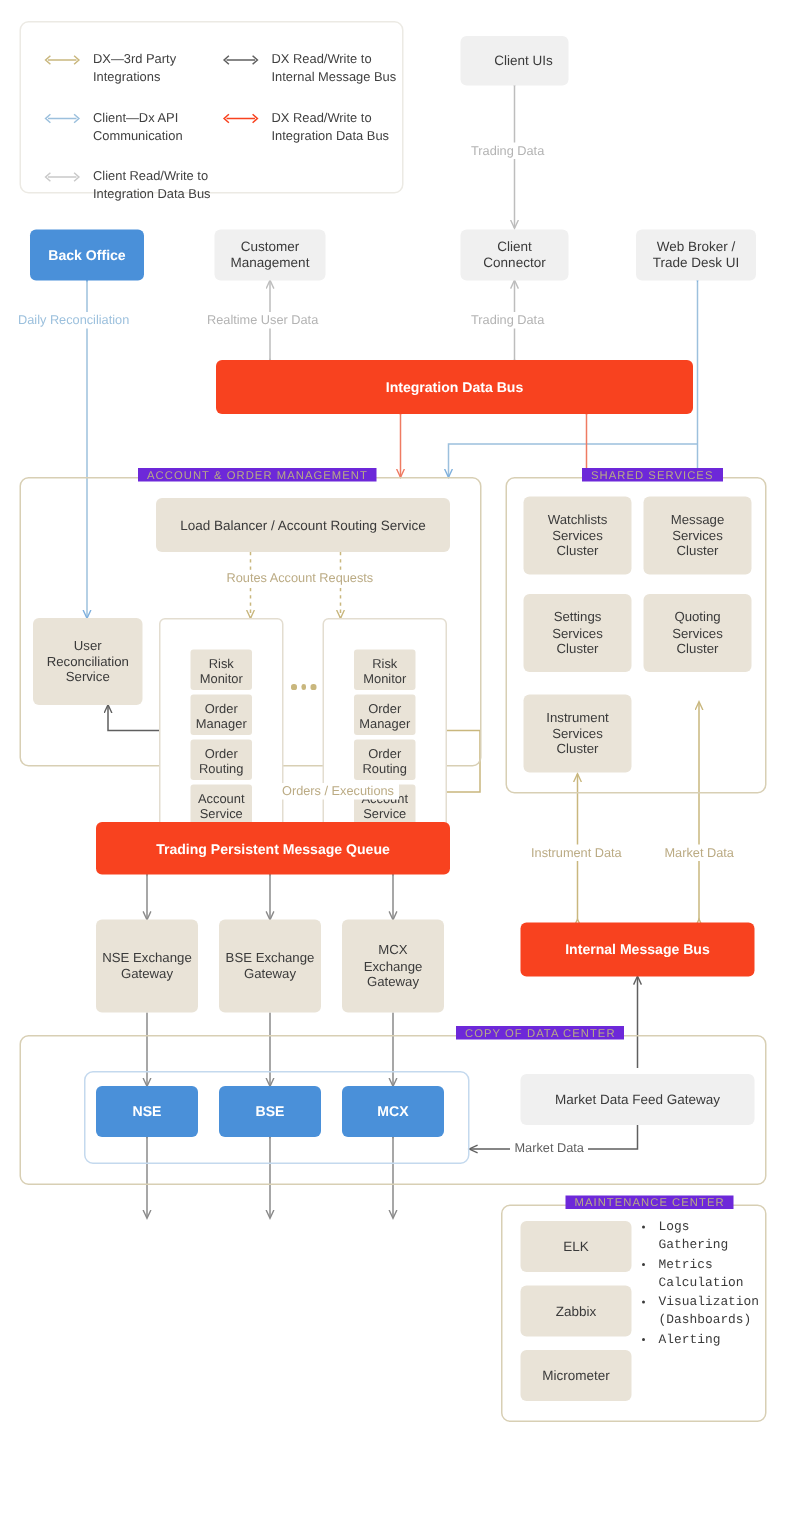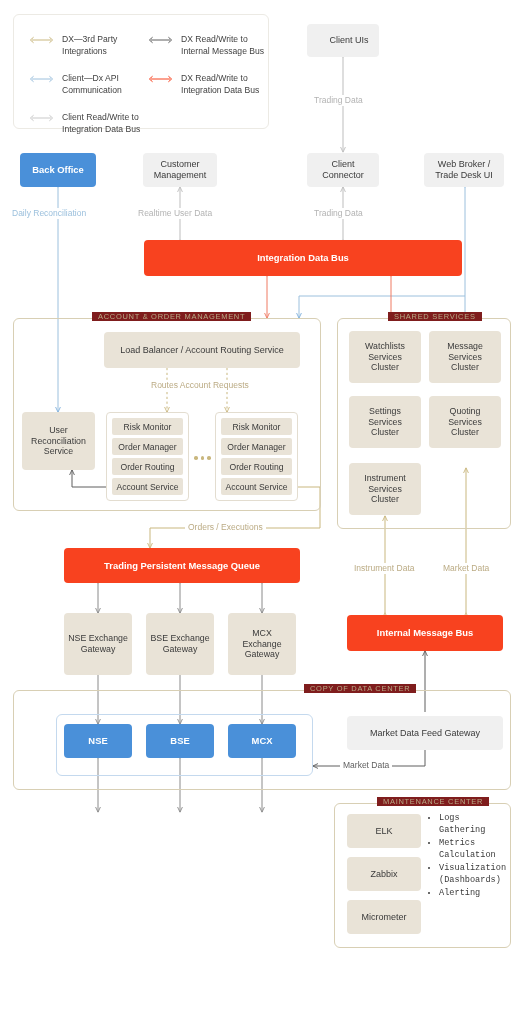--- a/index.html
+++ b/index.html
@@ -42,21 +42,21 @@
     position: absolute;
     z-index: 2;
     border: 1px solid #d8cfb4;
     border-radius: 6px;
     background: transparent;
   }
   .group.blueline { border-color: #c4d9ee; }
   .group-title {
     position: absolute;
     top: -7px;
-    background: #7f1d1d;
+    background: #6d28d9;
     padding: 0 6px;
     font-size: 7.5px;
     letter-spacing: 0.7px;
     color: #b8aa86;
     white-space: nowrap;
     z-index: 4;
   }
   .group.blueline > .group-title { color: #8fb4d6; }
 
   .wlabel {
@@ -93,21 +93,21 @@
   .leg-text { font-size: 8.6px; color: #3f3f3f; line-height: 1.42; width: 96px; }
   .leg-arrow { width: 27px; height: 10px; flex: 0 0 27px; margin-top: 2px; }
 
   
   .stack {
     position: absolute;
     z-index: 3;
     border: 1px solid #e3ddd0;
     border-radius: 4px;
     background: #ffffff;
-    padding: 5px;
+    padding: 20px;
     display: flex;
     flex-direction: column;
     gap: 3px;
   }
   .stack .row {
     background: #e9e3d7;
     color: #3a3a3a;
     font-size: 8.6px;
     text-align: center;
     border-radius: 2px;

